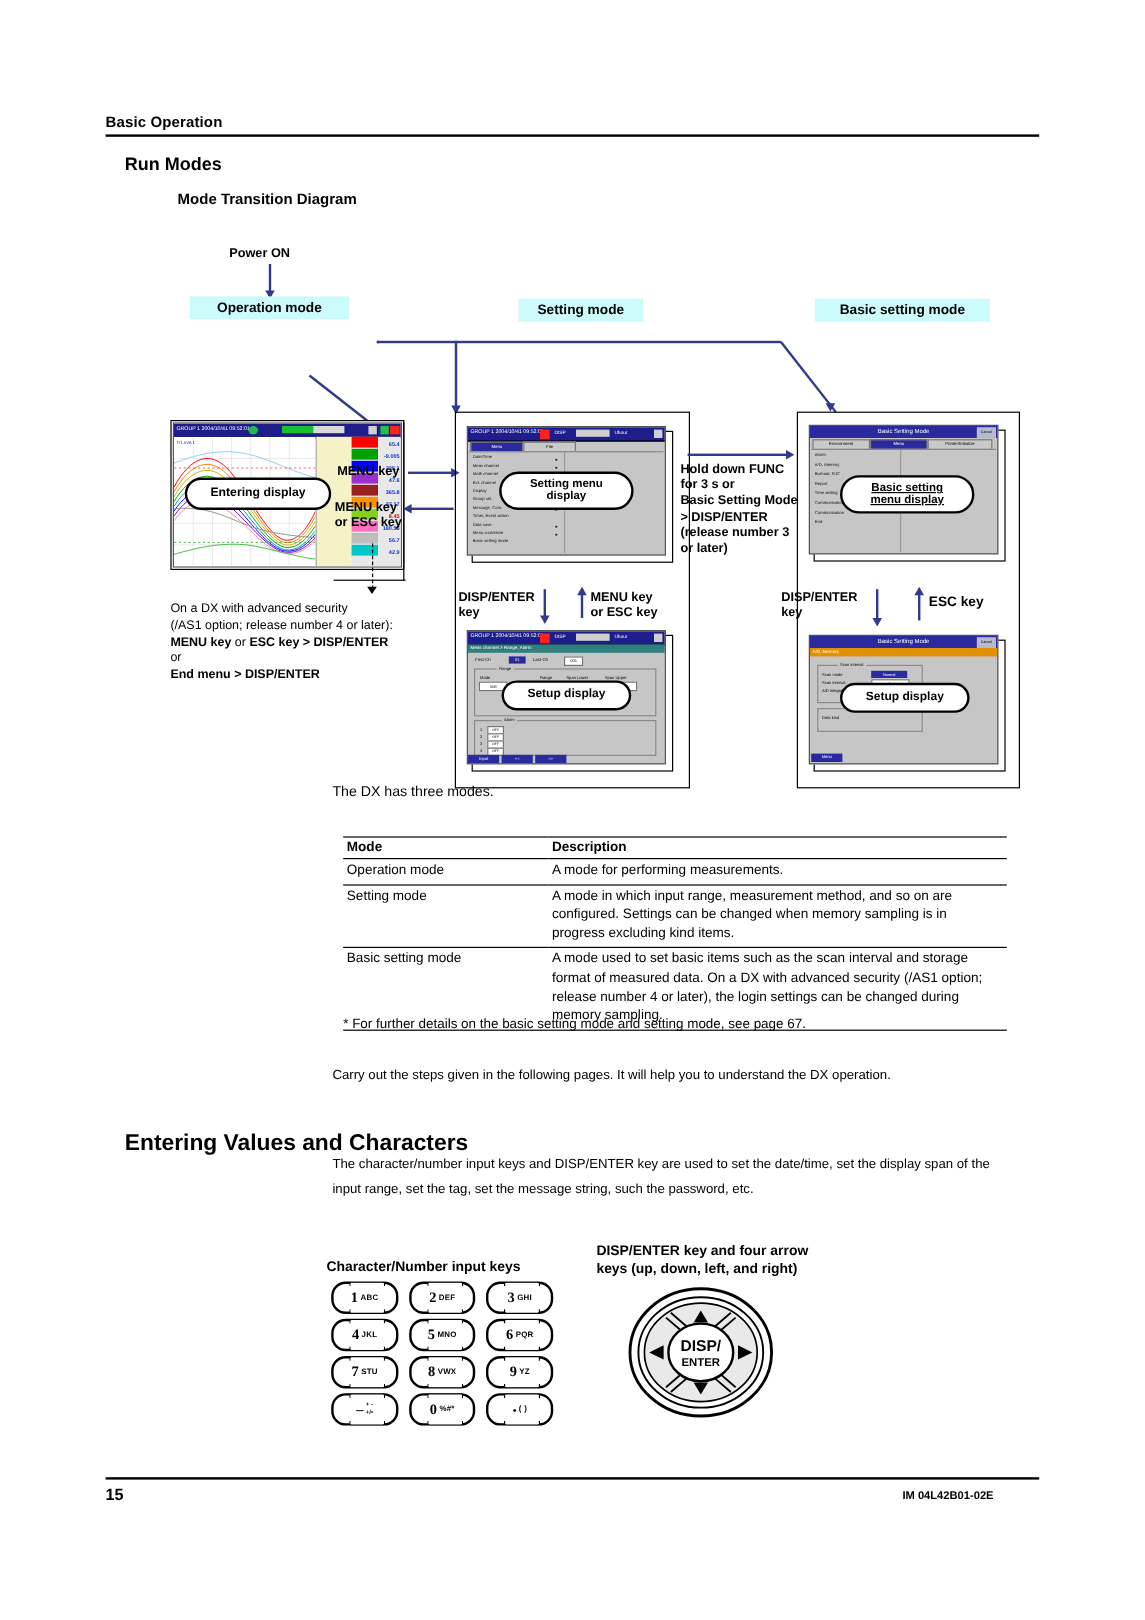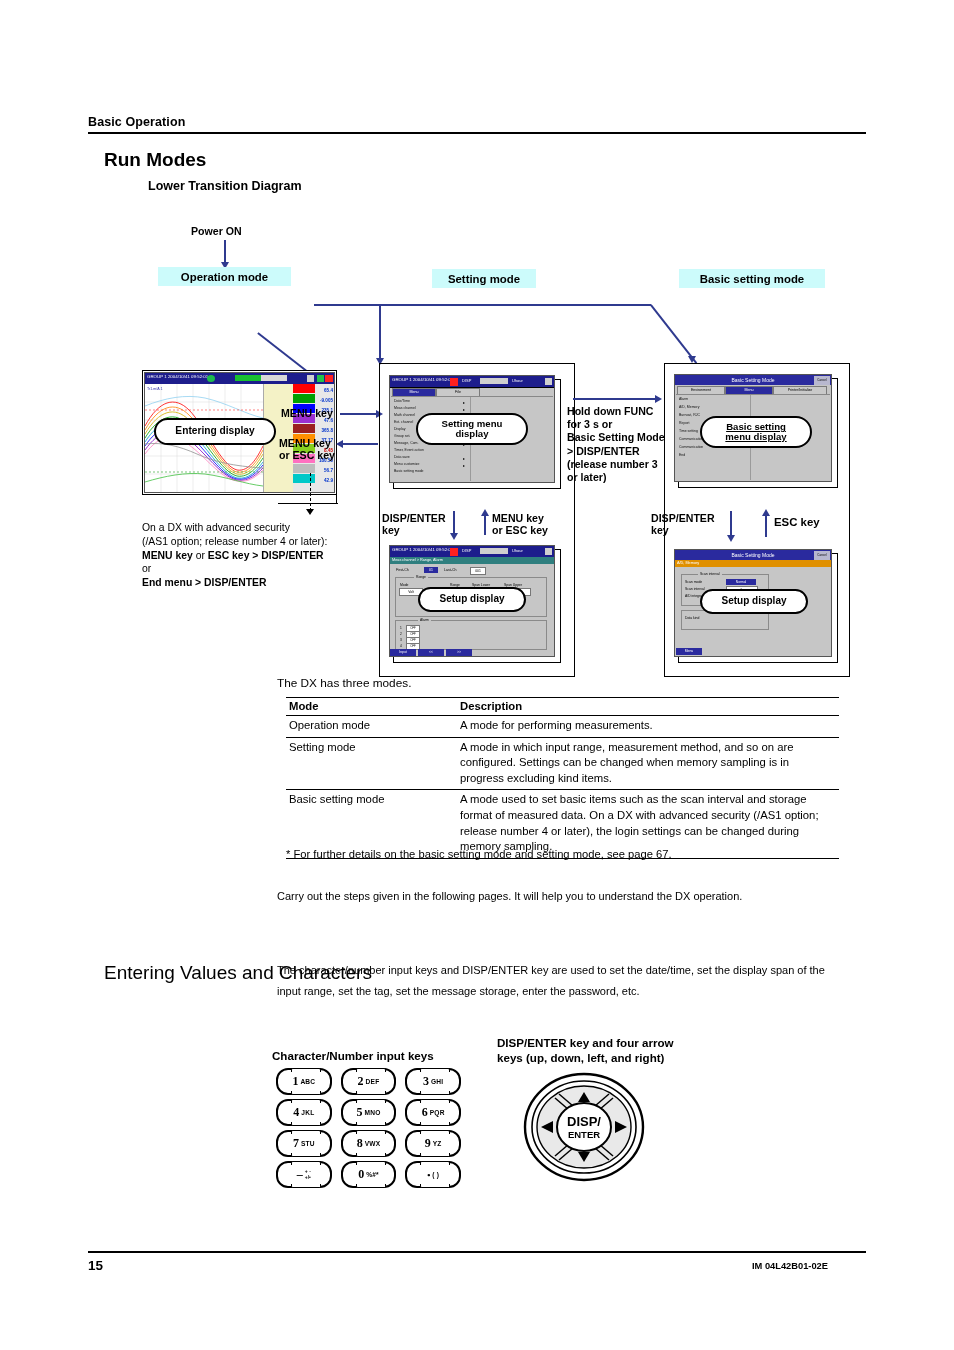--- a/index.html
+++ b/index.html
@@ -1,27 +1,27 @@
 <!DOCTYPE html>
 <html><head>
 <meta charset="utf-8">
 <style>
   html,body{margin:0;padding:0;background:#ffffff;}
   body{width:954px;height:1350px;position:relative;font-family:"Liberation Sans",sans-serif;color:#000;}
   .page{position:absolute;inset:0;}
-  .abs{position:absolute;margin-top:20px;}
+  .abs{position:absolute;}
 
   
   #header-title{left:88px;top:95px;font-size:12.5px;font-weight:bold;letter-spacing:.1px;}
   #header-rule{left:88px;top:112px;width:778px;height:1.6px;background:#000;}
 
   
-  #run-modes-heading{left:104px;top:129px;font-size:19px;font-weight:bold;}
+  #run-modes-heading{left:104px;top:129px;font-size:15px;font-weight:bold;}
   #mode-transition-heading{left:148px;top:159px;font-size:12.5px;font-weight:bold;}
-  #entering-heading{left:104px;top:942px;font-size:19px;font-weight:normal;}
+  #entering-heading{left:104px;top:942px;font-size:19px;font-weight:bold;}
 
   
   #diagram{left:88px;top:195px;width:790px;height:470px;}
   .dlabel{position:absolute;font-size:10.6px;font-weight:bold;line-height:12.4px;white-space:pre;}
   .cyanbox{position:absolute;background:#ccfbfb;font-size:11.4px;font-weight:bold;
            display:flex;align-items:center;justify-content:center;white-space:nowrap;}
   .navyline{position:absolute;background:#2f3a8f;}
   .blackline{position:absolute;background:#000;}
   .dashline{position:absolute;border-left:1.4px dashed #000;}
 
@@ -62,21 +62,21 @@
   .bodytext{position:absolute;font-size:11px;line-height:20.5px;color:#000;}
 
   
   #modes-table{position:absolute;left:286px;top:697px;width:553px;}
   #modes-table table{border-collapse:collapse;width:100%;font-size:11.3px;}
   #modes-table th{text-align:left;font-weight:bold;padding:2px 0 3px 3px;
       border-bottom:1.3px solid #000;border-top:1.3px solid #000;}
   #modes-table td{vertical-align:top;padding:2px 6px 3px 3px;line-height:15.6px;
       border-bottom:.9px solid #000;}
   #modes-table td.c1{width:162px;}
-  #table-lead{position:absolute;left:277px;top:676px;font-size:11.8px;}
+  #table-lead{position:absolute;left:277px;top:652px;font-size:11.8px;}
   #table-note{position:absolute;left:286px;top:848px;font-size:11.2px;}
 
   
   #keypad-caption{position:absolute;left:272px;top:1049px;font-size:11.6px;font-weight:bold;}
   #keypad{position:absolute;left:276px;top:1068px;width:185px;}
   .keyrow{display:flex;gap:9px;margin-bottom:4px;}
   .key{width:54px;height:23px;border:2px solid #000;border-radius:12px;position:relative;
        background:#fff;}
   .key .kcap{position:absolute;inset:0;display:flex;align-items:center;justify-content:center;gap:2px;}
   .key .knum{font-size:12px;font-weight:bold;font-family:"Liberation Serif",serif;}
@@ -100,21 +100,21 @@
 </style>
 </head>
 <body>
 
 <div class="page">
 
   <div class="abs" id="header-title">Basic Operation</div>
   <div class="abs" id="header-rule"></div>
 
   <div class="abs" id="run-modes-heading">Run Modes</div>
-  <div class="abs" id="mode-transition-heading">Lower Transition Diagram</div>
+  <div class="abs" id="mode-transition-heading">Mode Transition Diagram</div>
 
   <div class="abs" id="diagram">
 
     <div class="dlabel" style="left:103px;top:10px;">Power ON</div>
     <div class="navyline" style="left:136px;top:25px;width:1.6px;height:25px;"></div>
     <div class="arrow-d" style="left:132.5px;top:47px;"></div>
 
     <div class="cyanbox" style="left:70px;top:52px;width:133px;height:19px;">Operation mode</div>
     <div class="cyanbox" style="left:344px;top:54px;width:104px;height:19px;">Setting mode</div>
     <div class="cyanbox" style="left:591px;top:54px;width:146px;height:19px;">Basic setting mode</div>
@@ -416,21 +416,21 @@
           <td class="c1">Basic setting mode</td>
           <td>A mode used to set basic items such as the scan interval and storage format of measured data. On a DX with advanced security (/AS1 option; release number 4 or later), the login settings can be changed during memory sampling.</td>
         </tr>
       </tbody>
     </table>
   </div>
   <div id="table-note">* For further details on the basic setting mode and setting mode, see page 67.</div>
 
   <div class="bodytext" style="left:277px;top:886px;width:562px;">Carry out the steps given in the following pages. It will help you to understand the DX operation.</div>
   <div class="abs" id="entering-heading">Entering Values and Characters</div>
-  <div class="bodytext" style="left:277px;top:960px;width:562px;">The character/number input keys and DISP/ENTER key are used to set the date/time, set the display span of the input range, set the tag, set the message storage, enter the password, etc.</div>
+  <div class="bodytext" style="left:277px;top:960px;width:562px;">The character/number input keys and DISP/ENTER key are used to set the date/time, set the display span of the input range, set the tag, set the message string, such the password, etc.</div>
 
   <div id="keypad-caption">Character/Number input keys</div>
   <div id="keypad">
     <div class="keyrow">
       <div class="key">
           <span class="kcap">
             <span class="knum">1</span>
             <span class="klet">ABC</span>
           </span>
         </div>

